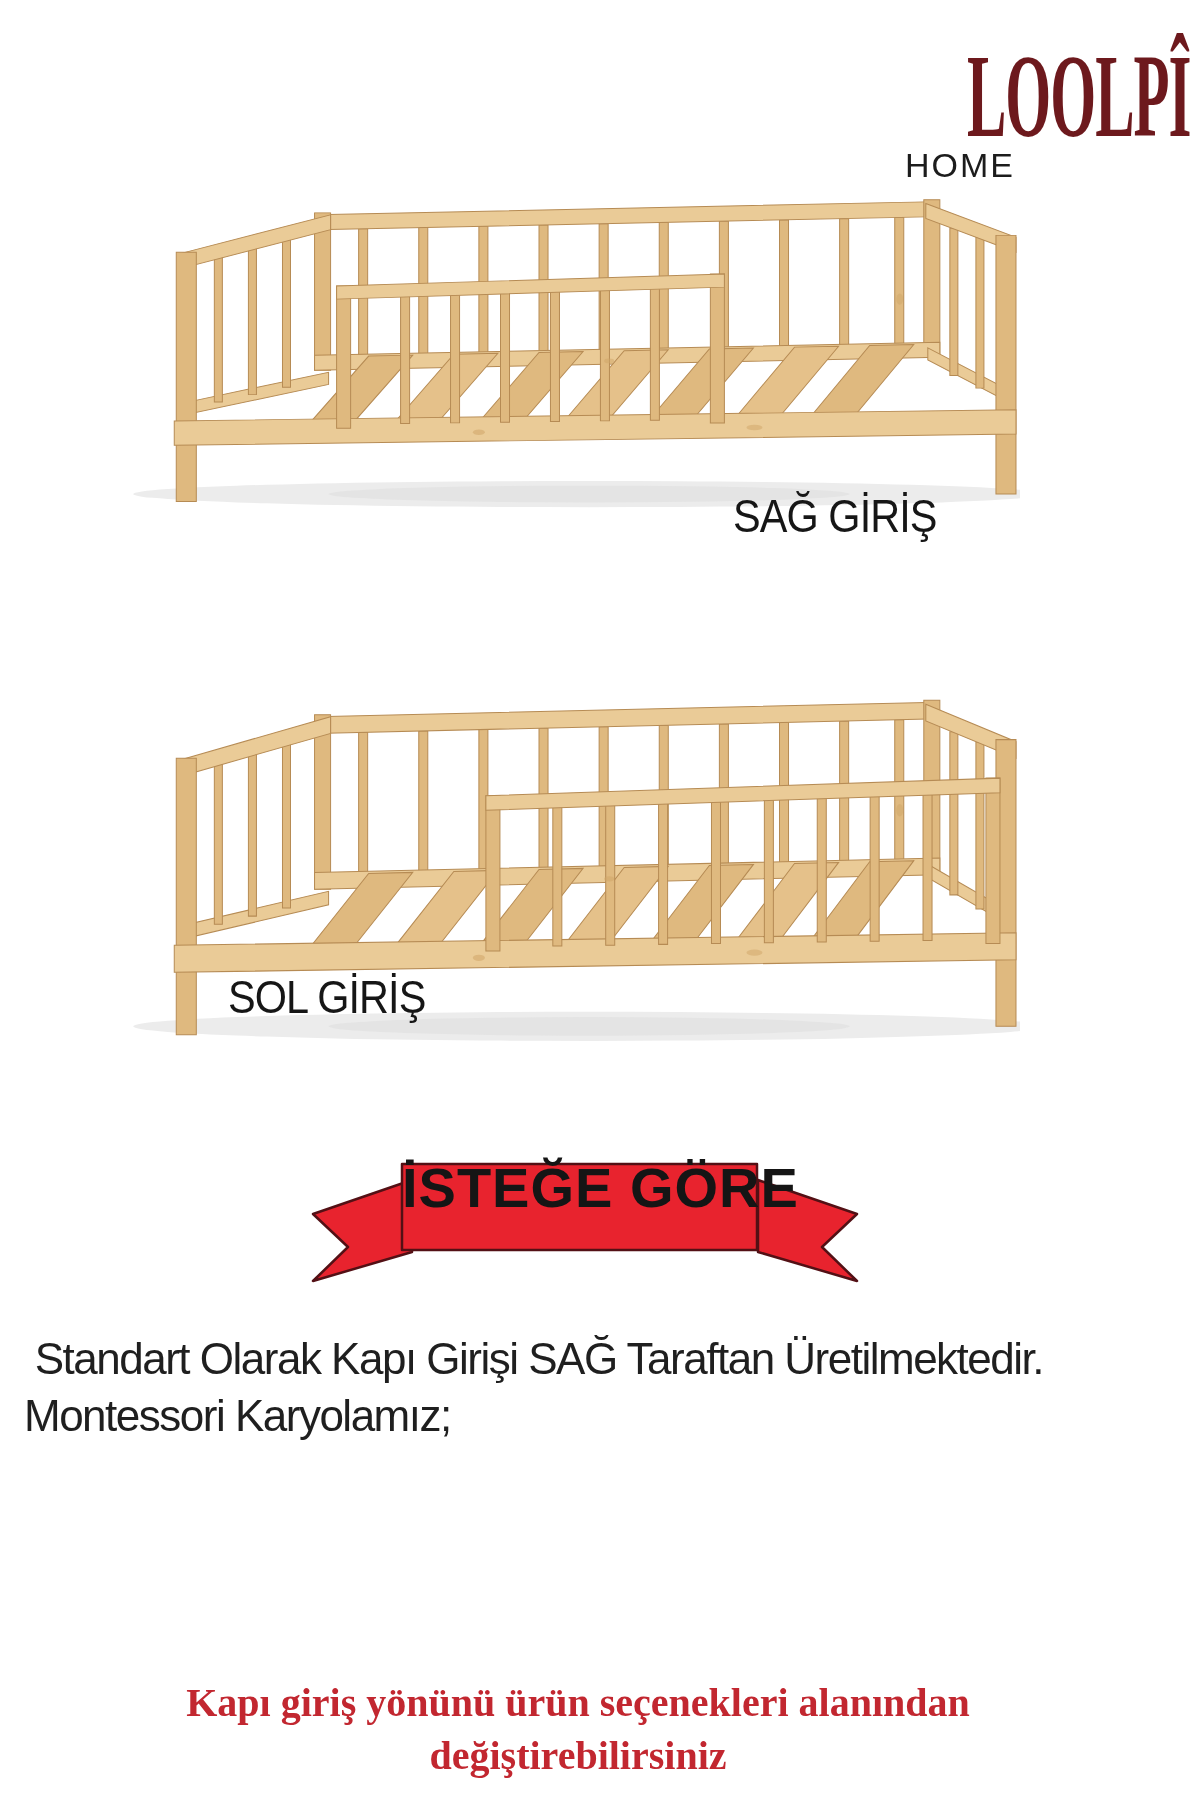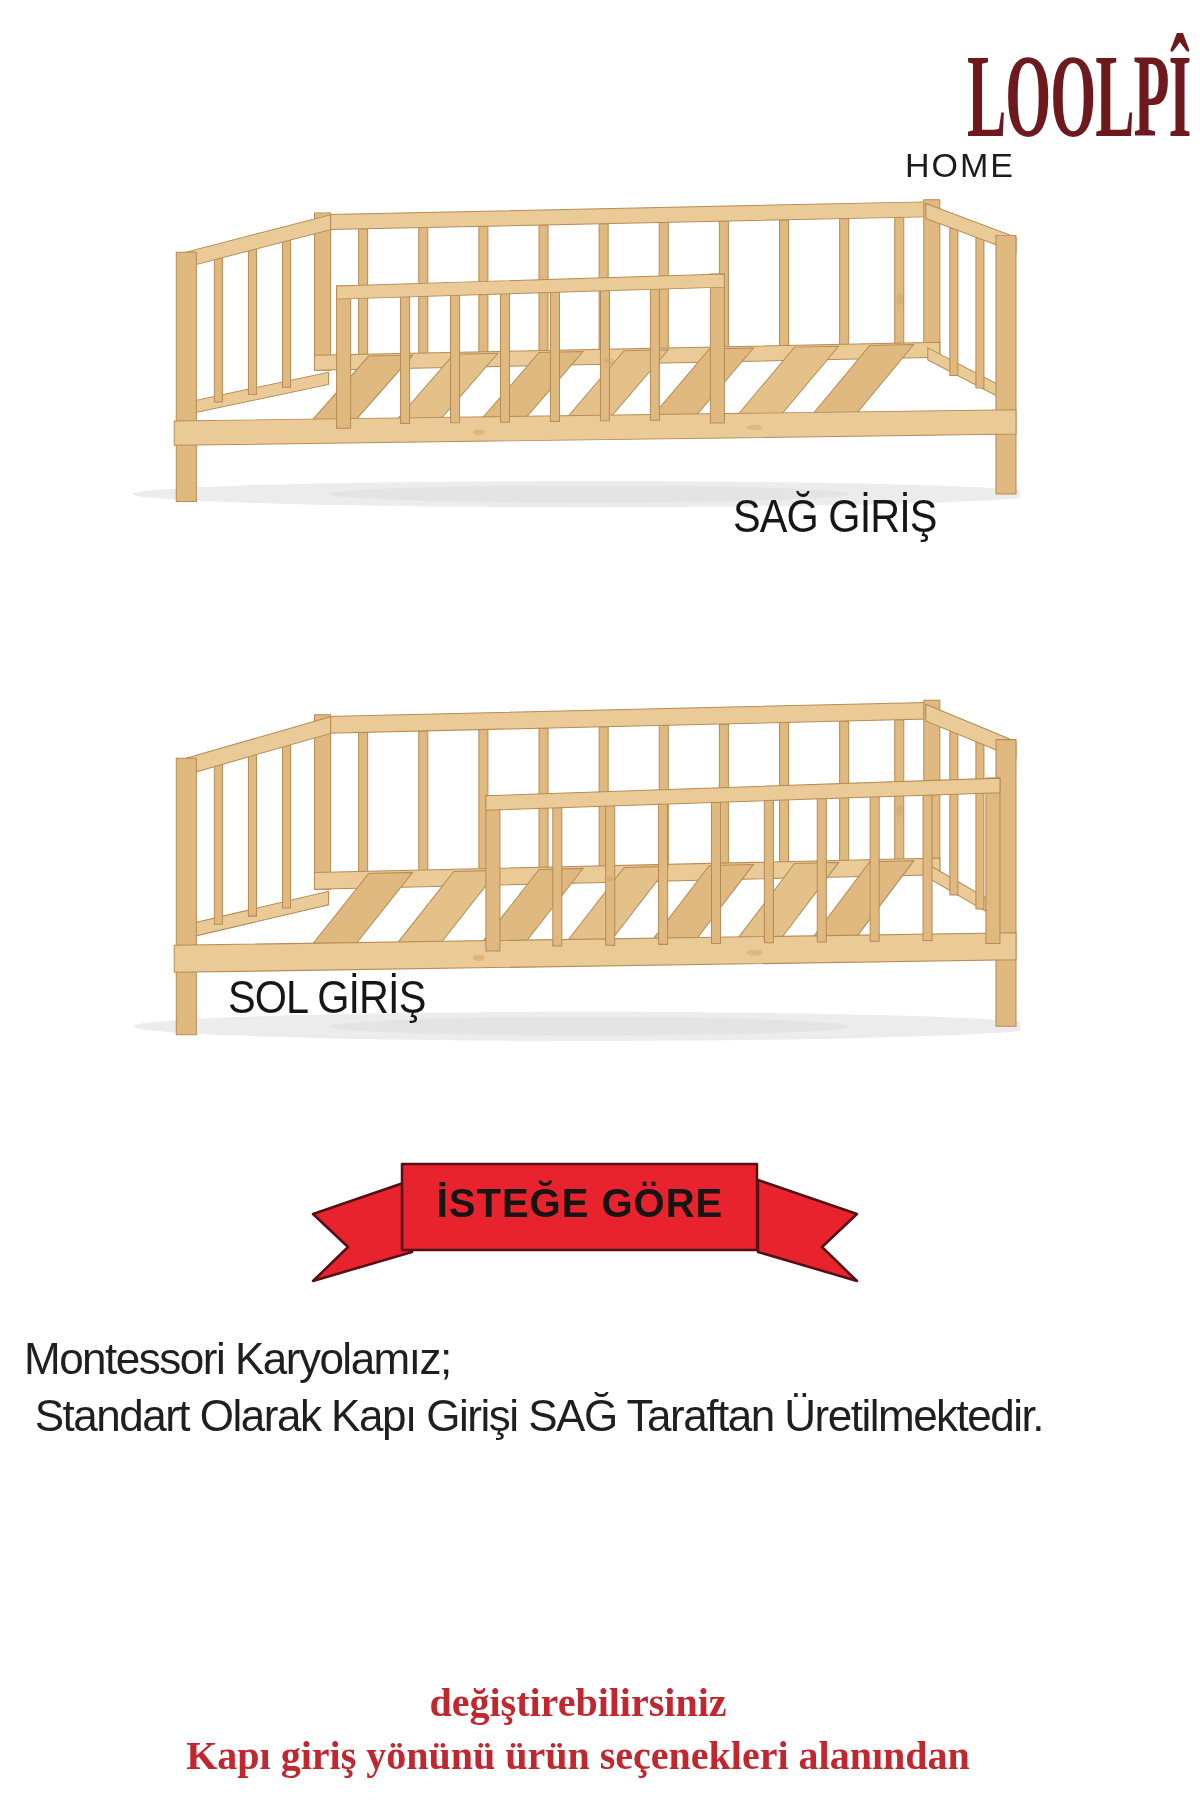--- a/index.html
+++ b/index.html
@@ -23,22 +23,22 @@
   }
   
   .bed-photo{position:absolute;}
   .bed-label{
     position:absolute;font-size:46px;color:#161616;letter-spacing:-1px;
     transform:scaleX(.9);transform-origin:0 0;white-space:nowrap;
   }
   
   .ribbon{left:300px;top:1140px;width:570px;height:160px;}
   .ribbon-label{
-    position:absolute;left:402px;top:1181px;width:356px;text-align:center;
-    font-size:40px;font-weight:800;letter-spacing:1px;color:#151515;white-space:nowrap;
+    position:absolute;left:402px;top:1155px;width:356px;text-align:center;
+    font-size:56px;font-weight:800;letter-spacing:1px;color:#151515;white-space:nowrap;
   }
   
   .desc{left:24px;top:1330px;font-size:44px;line-height:57px;letter-spacing:-1.5px;color:var(--text);}
   .desc-line{white-space:pre;}
   
   .footnote{
     left:2px;top:1676px;width:1152px;text-align:center;
     font-family:"Liberation Serif",serif;font-weight:bold;font-size:40px;line-height:53px;
     color:var(--footnote);
   }
@@ -158,20 +158,20 @@
 <div class="bed-label" style="left:228px;top:970px">SOL GİRİŞ</div>
 
 <svg class="abs ribbon" viewBox="0 0 570 160">
   <polygon points="112,40 13,74 48,107 13,141 112,112" stroke-width="2.5" stroke-linejoin="round" fill="#e8232e" stroke="#531015"></polygon>
   <polygon points="458,40 557,74 522,107 557,141 458,112" stroke-width="2.5" stroke-linejoin="round" fill="#e8232e" stroke="#531015"></polygon>
   <polygon points="102,24 457,24 457,110 102,110" stroke-width="2.5" stroke-linejoin="round" fill="#e8232e" stroke="#531015"></polygon>
 </svg>
 <div class="ribbon-label">İSTEĞE GÖRE</div>
 
 <div class="abs desc">
+  <div class="desc-line"> Standart Olarak Kapı Girişi SAĞ Taraftan Üretilmektedir.</div>
   <div class="desc-line">Montessori Karyolamız;</div>
-  <div class="desc-line"> Standart Olarak Kapı Girişi SAĞ Taraftan Üretilmektedir.</div>
 </div>
 
 <div class="abs footnote">
+  <div>Kapı giriş yönünü ürün seçenekleri alanından</div>
   <div>değiştirebilirsiniz</div>
-  <div>Kapı giriş yönünü ürün seçenekleri alanından</div>
 </div>
 
 </body></html>

